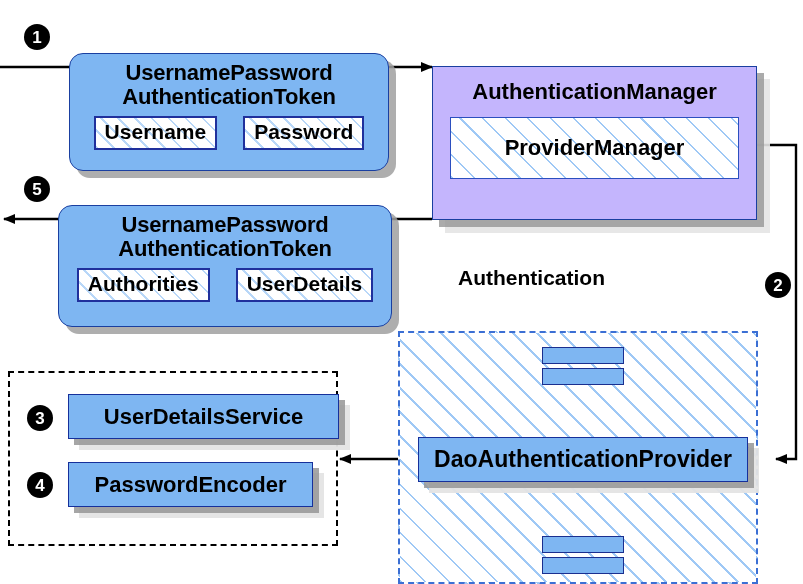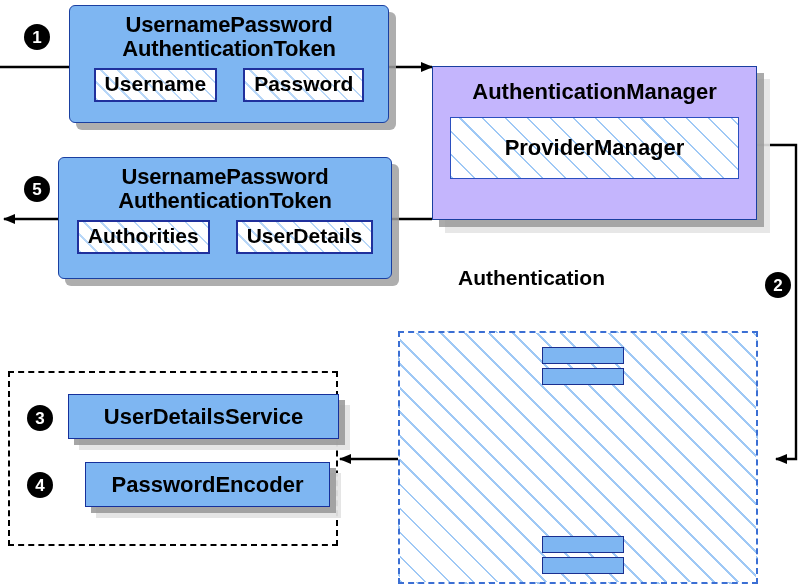--- a/index.html
+++ b/index.html
@@ -17,24 +17,25 @@
     background:#000;color:#fff;font-size:17px;font-weight:bold;
     display:flex;align-items:center;justify-content:center;
     line-height:1;z-index:40;
   }
 
   
   .token-card{
     position:absolute;
     background:#7eb6f2;
     border:1.5px solid #1a3fa0;
-    border-radius:6px;
+    border-radius:14px;
     box-shadow:7px 7px 0 0 rgba(160,160,160,.85);
     z-index:20;
     box-sizing:border-box;
+    margin-top:48px;
   }
   .token-title{
     text-align:center;font-weight:bold;font-size:22px;color:#000;
     line-height:1.07;padding-top:7px;letter-spacing:-0.2px;
   }
   .token-fields{
     display:flex;justify-content:center;gap:26px;margin-top:8px;
   }
   .field-box{
     background:
@@ -194,29 +195,30 @@
 
   <div class="badge" style="left:765px;top:272px;">
     <span>2</span>
   </div>
 
   <div class="providers-box" style="left:398px;top:331px;width:360px;height:253px;"></div>
 
   <div class="mini-bar" style="left:542px;top:347px;width:82px;height:17px;"></div>
   <div class="mini-bar" style="left:542px;top:368px;width:82px;height:17px;"></div>
 
+  <div class="dao-card" style="left:418px;top:437px;width:330px;height:45px;">DaoAuthenticationProvider</div>
 
   <div class="mini-bar" style="left:542px;top:536px;width:82px;height:17px;"></div>
   <div class="mini-bar" style="left:542px;top:557px;width:82px;height:17px;"></div>
 
   <div class="dashed-group" style="left:8px;top:371px;width:330px;height:175px;"></div>
 
   <div class="badge" style="left:27px;top:405px;">
     <span>3</span>
   </div>
   <div class="plain-card" style="left:68px;top:394px;width:271px;height:45px;text-align:center;">UserDetailsService</div>
 
   <div class="badge" style="left:27px;top:472px;">
     <span>4</span>
   </div>
-  <div class="plain-card" style="left:68px;top:462px;width:245px;height:45px;margin-left:17px;">PasswordEncoder</div>
+  <div class="plain-card" style="left:68px;top:462px;width:245px;height:45px;">PasswordEncoder</div>
 
 </div>
 
 </body></html>

